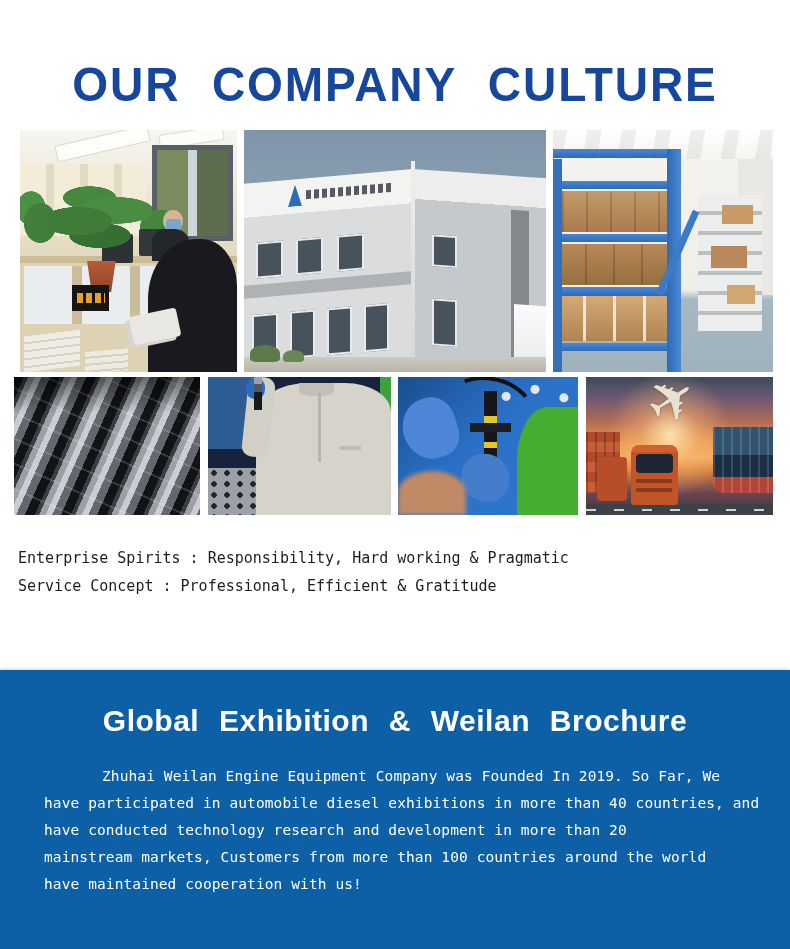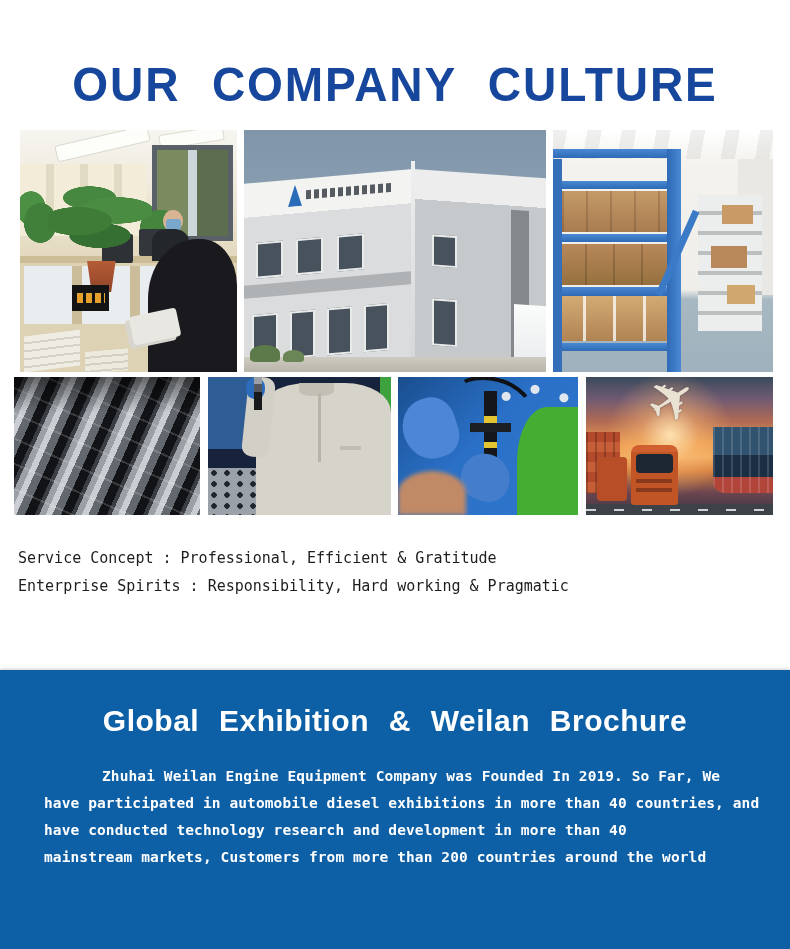--- a/index.html
+++ b/index.html
@@ -162,21 +162,21 @@
   
   .culture { position:absolute; left:18px; top:544px; color:#1d1d1d;
     font-family:"DejaVu Sans Mono", monospace; font-size:15px; line-height:28px; }
   .culture p { margin:0; white-space:pre; }
   
   .band { position:absolute; left:0; top:670px; width:100%; height:338px;
     background:#0D60A5; box-shadow:0 2px 5px rgba(0,0,0,.28), 0 -1px 3px rgba(0,0,0,.12); }
   .band-heading { margin:0; padding-top:34px; text-align:center; color:#ffffff;
     font-size:30px; font-weight:bold; letter-spacing:.5px; word-spacing:11px; white-space:nowrap; }
   .band-para { margin:25px 24px 0 44px; color:#ffffff;
-    font-family:"DejaVu Sans Mono", monospace; font-size:14.5px; line-height:27px; letter-spacing:.1px;font-weight:bold; }
+    font-family:"DejaVu Sans Mono", monospace; font-size:14.5px; line-height:27px; letter-spacing:.1px; }
   .band-para p { margin:0; white-space:pre; }
   .band-para p.first { text-indent:58px; }
 </style>
 </head>
 <body>
 
 <div class="page">
 
   <h1 class="page-title">OUR COMPANY CULTURE</h1>
 
@@ -287,27 +287,28 @@
     <span class="l-plane">✈</span>
     <div class="l-road"></div>
     <div class="l-roadline"></div>
     <div class="l-truck">
       <div class="l-windshield"></div>
       <div class="l-grill"></div>
     </div>
   </div>
 
   <div class="culture">
+    <p>Enterprise Spirits : Responsibility, Hard working &amp; Pragmatic</p>
     <p>Service Concept : Professional, Efficient &amp; Gratitude</p>
-    <p>Enterprise Spirits : Responsibility, Hard working &amp; Pragmatic</p>
   </div>
 
   <div class="band">
     <h2 class="band-heading">Global Exhibition &amp; Weilan Brochure</h2>
     <div class="band-para">
       <p class="first">Zhuhai Weilan Engine Equipment Company was Founded In 2019. So Far, We</p>
       <p>have participated in automobile diesel exhibitions in more than 40 countries, and</p>
-      <p>have conducted technology research and development in more than 40</p>
-      <p>mainstream markets, Customers from more than 200 countries around the world</p>
+      <p>have conducted technology research and development in more than 20</p>
+      <p>mainstream markets, Customers from more than 100 countries around the world</p>
+      <p>have maintained cooperation with us!</p>
     </div>
   </div>
 
 </div>
 
 </body></html>

